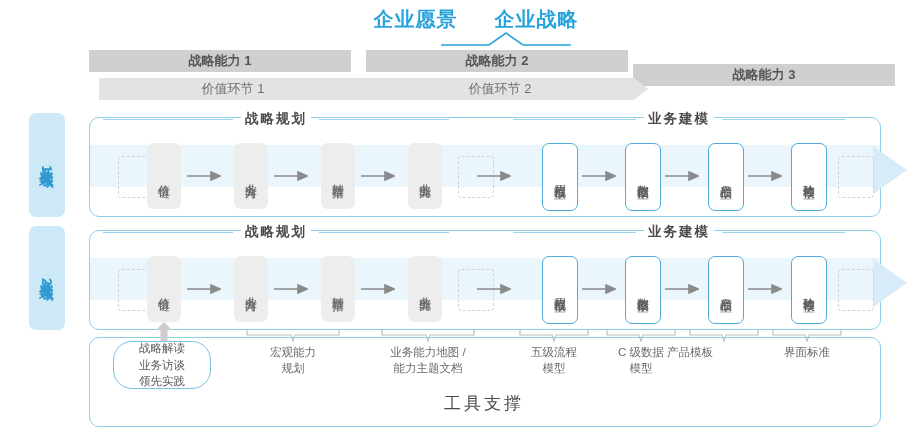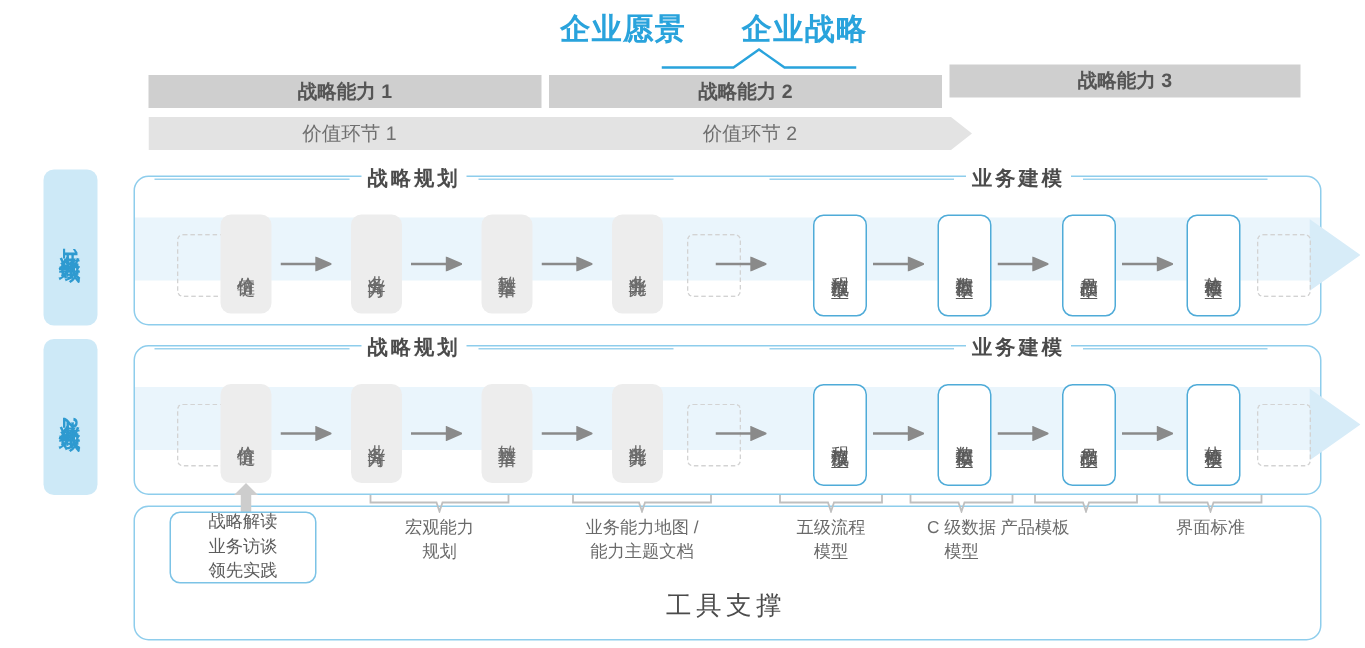--- a/index.html
+++ b/index.html
@@ -70,21 +70,21 @@
     border-radius:4px;}
 
   
   .arrow{position:absolute;height:10px;width:34px;}
 
   
   .bracket{position:absolute;height:12px;}
   .tool-lbl{position:absolute;text-align:center;color:#6a6a6a;
     font-size:11.5px;line-height:1.35;}
 
-  .blue-tool{position:absolute;border:1.3px solid #7cc3e6;border-radius:7px;
+  .blue-tool{position:absolute;border:1.3px solid #7cc3e6;border-radius:19px;
     background:#fff;display:flex;align-items:center;justify-content:center;
     color:#5d5d5d;font-size:11.5px;line-height:1.45;text-align:center;}
 
   .up-arrow{position:absolute;width:16px;height:20px;}
 
   .bottom-box{position:absolute;left:68px;width:790px;
     border:1.5px solid #8ecdec;border-radius:10px;background:#fff;}
   .bottom-lbl{position:absolute;width:790px;text-align:center;
     color:#4b4b4b;font-weight:normal;font-size:17px;letter-spacing:3px;}
 </style>
@@ -96,27 +96,27 @@
   <div class="title-row">
     <span>企业愿景</span>
     <span class="title-gap"></span>
     <span>企业战略</span>
   </div>
 
   <svg class="title-chevron" viewBox="0 0 130 18">
     <polyline points="0,14 48,14 65,2 82,14 130,14" fill="none" stroke="#29a3dc" stroke-width="1.6"></polyline>
   </svg>
 
-  <div class="cap-bar" style="left:78px;top:50px;width:262px;">
+  <div class="cap-bar" style="left:68px;top:50px;width:262px;">
     <span>战略能力 1</span>
   </div>
   <div class="cap-bar" style="left:345px;top:50px;width:262px;align-items:center;">
     <span>战略能力 2</span>
   </div>
-  <div class="cap-bar" style="left:612px;top:43px;width:234px;">
+  <div class="cap-bar" style="left:612px;top:64px;width:262px;">
     <span>战略能力 3</span>
   </div>
 
   <div class="val-bar" style="left:78px;top:78px;width:282px;">
     <svg style="position:absolute;left:0;top:0;" width="282" height="22" viewBox="0 0 282 22" preserveAspectRatio="none">
       <polygon points="0,0 268,0 282,11 268,22 0,22" fill="#e3e3e3"></polygon>
     </svg>
     <span class="vb-inner" style="margin-right:14px;">价值环节 1</span>
   </div>
   <div class="val-bar" style="left:345px;top:78px;width:282px;">

